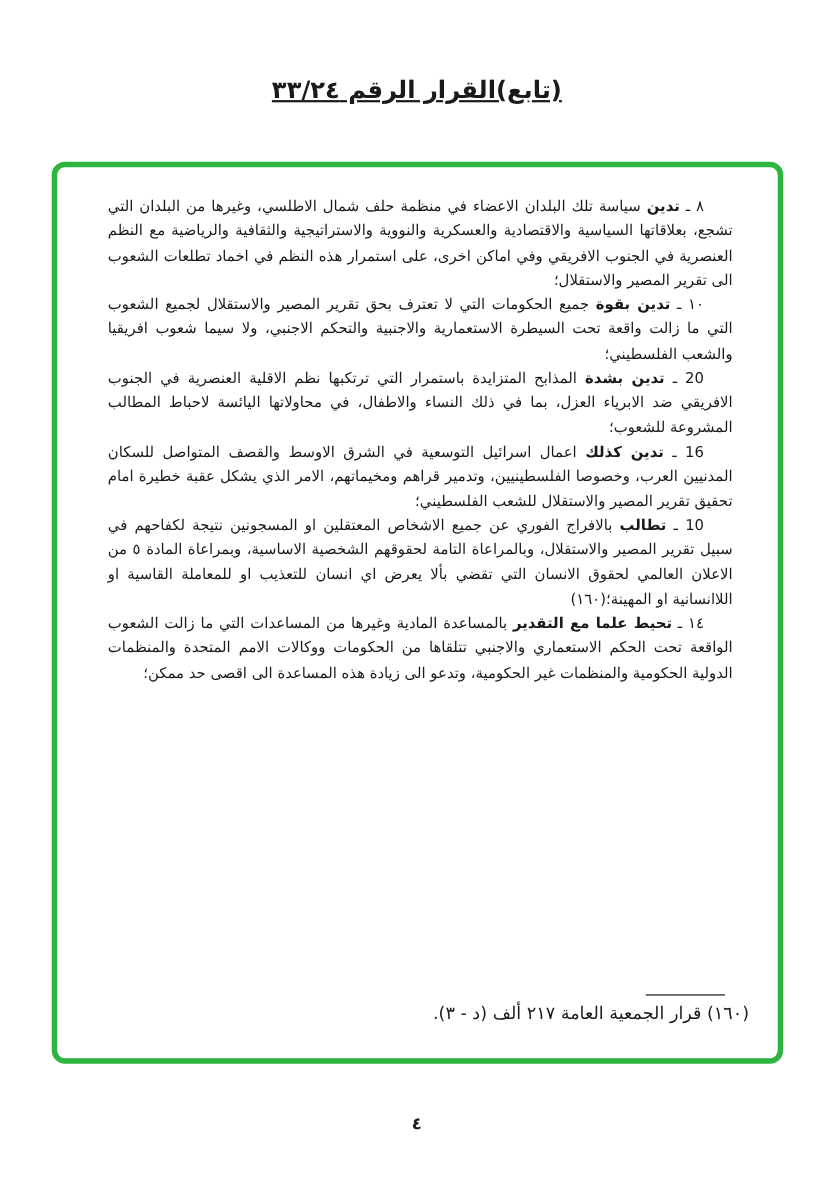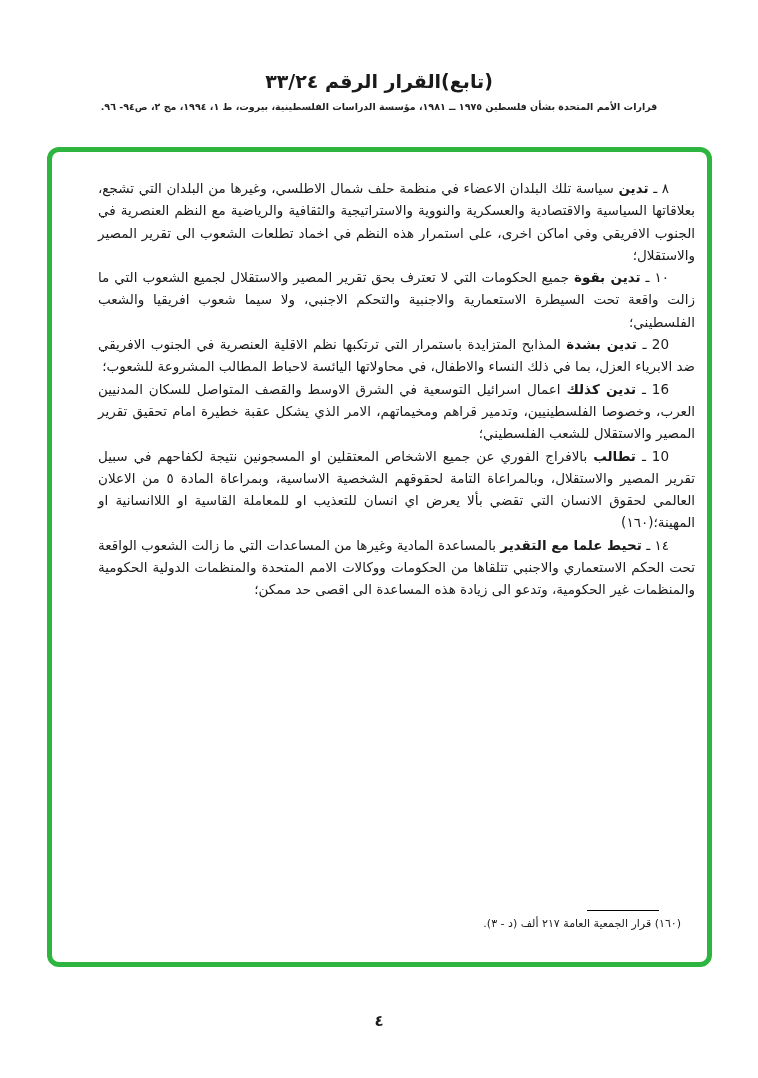--- a/index.html
+++ b/index.html
@@ -8,31 +8,31 @@
     width: 758px; height: 1078px;
     font-family: "DejaVu Sans", sans-serif;
     color: #1a1a1a;
     position: relative;
     overflow: hidden;
   }
   .page { position: relative; width: 758px; height: 1078px; background: #fff; }
 
   
   .doc-header { position: absolute; top: 70px; left: 0; right: 0; text-align: center; direction: rtl; }
-  .doc-title { font-size: 19px; font-weight: bold; margin: 0 0 9px 0; letter-spacing: 0; }
+  .doc-title { font-size: 22px; font-weight: bold; margin: 0 0 9px 0; letter-spacing: 0; text-decoration: underline; }
   .doc-subtitle { font-size: 9.5px; font-weight: bold; color: #222; }
 
   
   .highlight-box {
     position: absolute;
     left: 47px; top: 147px;
     width: 665px; height: 820px;
     border: 5px solid var(--highlight-green, #2db540);
     border-radius: 12px;
-    padding: 25px 12px 0 46px;
+    padding: 25px 41px 0 46px;
     direction: rtl;
   }
 
   .body-text { direction: rtl; }
   .para {
     margin: 0;
     font-size: 13.5px;
     line-height: 22.3px;
     text-align: justify;
     text-indent: 26px;
@@ -47,39 +47,38 @@
     left: 46px; right: 26px; bottom: 32px;
     direction: rtl;
   }
   .footnote-rule {
     width: 72px;
     border-top: 1.5px solid #000;
     margin: 0 22px 6px auto; 
     margin-right: 22px;
     margin-left: auto;
   }
-  .footnote-text { font-size: 11px; text-align: right; direction: rtl; }
+  .footnote-text { font-size: 16px; text-align: right; direction: rtl; }
 
   
   .page-number {
     position: absolute;
     bottom: 48px; left: 0; right: 0;
     text-align: center;
     font-size: 15px;
     font-weight: bold;
   }
 </style>
 </head>
 <body>
 
 <div class="page" lang="ar">
 
   <div class="doc-header">
     <h1 class="doc-title">(تابع)القرار الرقم ٣٣/٢٤</h1>
-    <div class="doc-subtitle">قرارات الأمم المتحدة بشأن فلسطين ١٩٧٥ ــ ١٩٨١، مؤسسة الدراسات الفلسطينية، بيروت، ط ١، ١٩٩٤، مج ٢، ص٩٤- ٩٦.</div>
   </div>
 
   <div class="highlight-box">
     <div class="body-text">
 
       <p class="para">
         <span class="p-label">٨ ـ</span>
         <span class="p-lead">تدين</span>
         <span class="p-text">سياسة تلك البلدان الاعضاء في منظمة حلف شمال الاطلسي، وغيرها من البلدان التي تشجع، بعلاقاتها السياسية والاقتصادية والعسكرية والنووية والاستراتيجية والثقافية والرياضية مع النظم العنصرية في الجنوب الافريقي وفي اماكن اخرى، على استمرار هذه النظم في اخماد تطلعات الشعوب الى تقرير المصير والاستقلال؛</span>
       </p>

